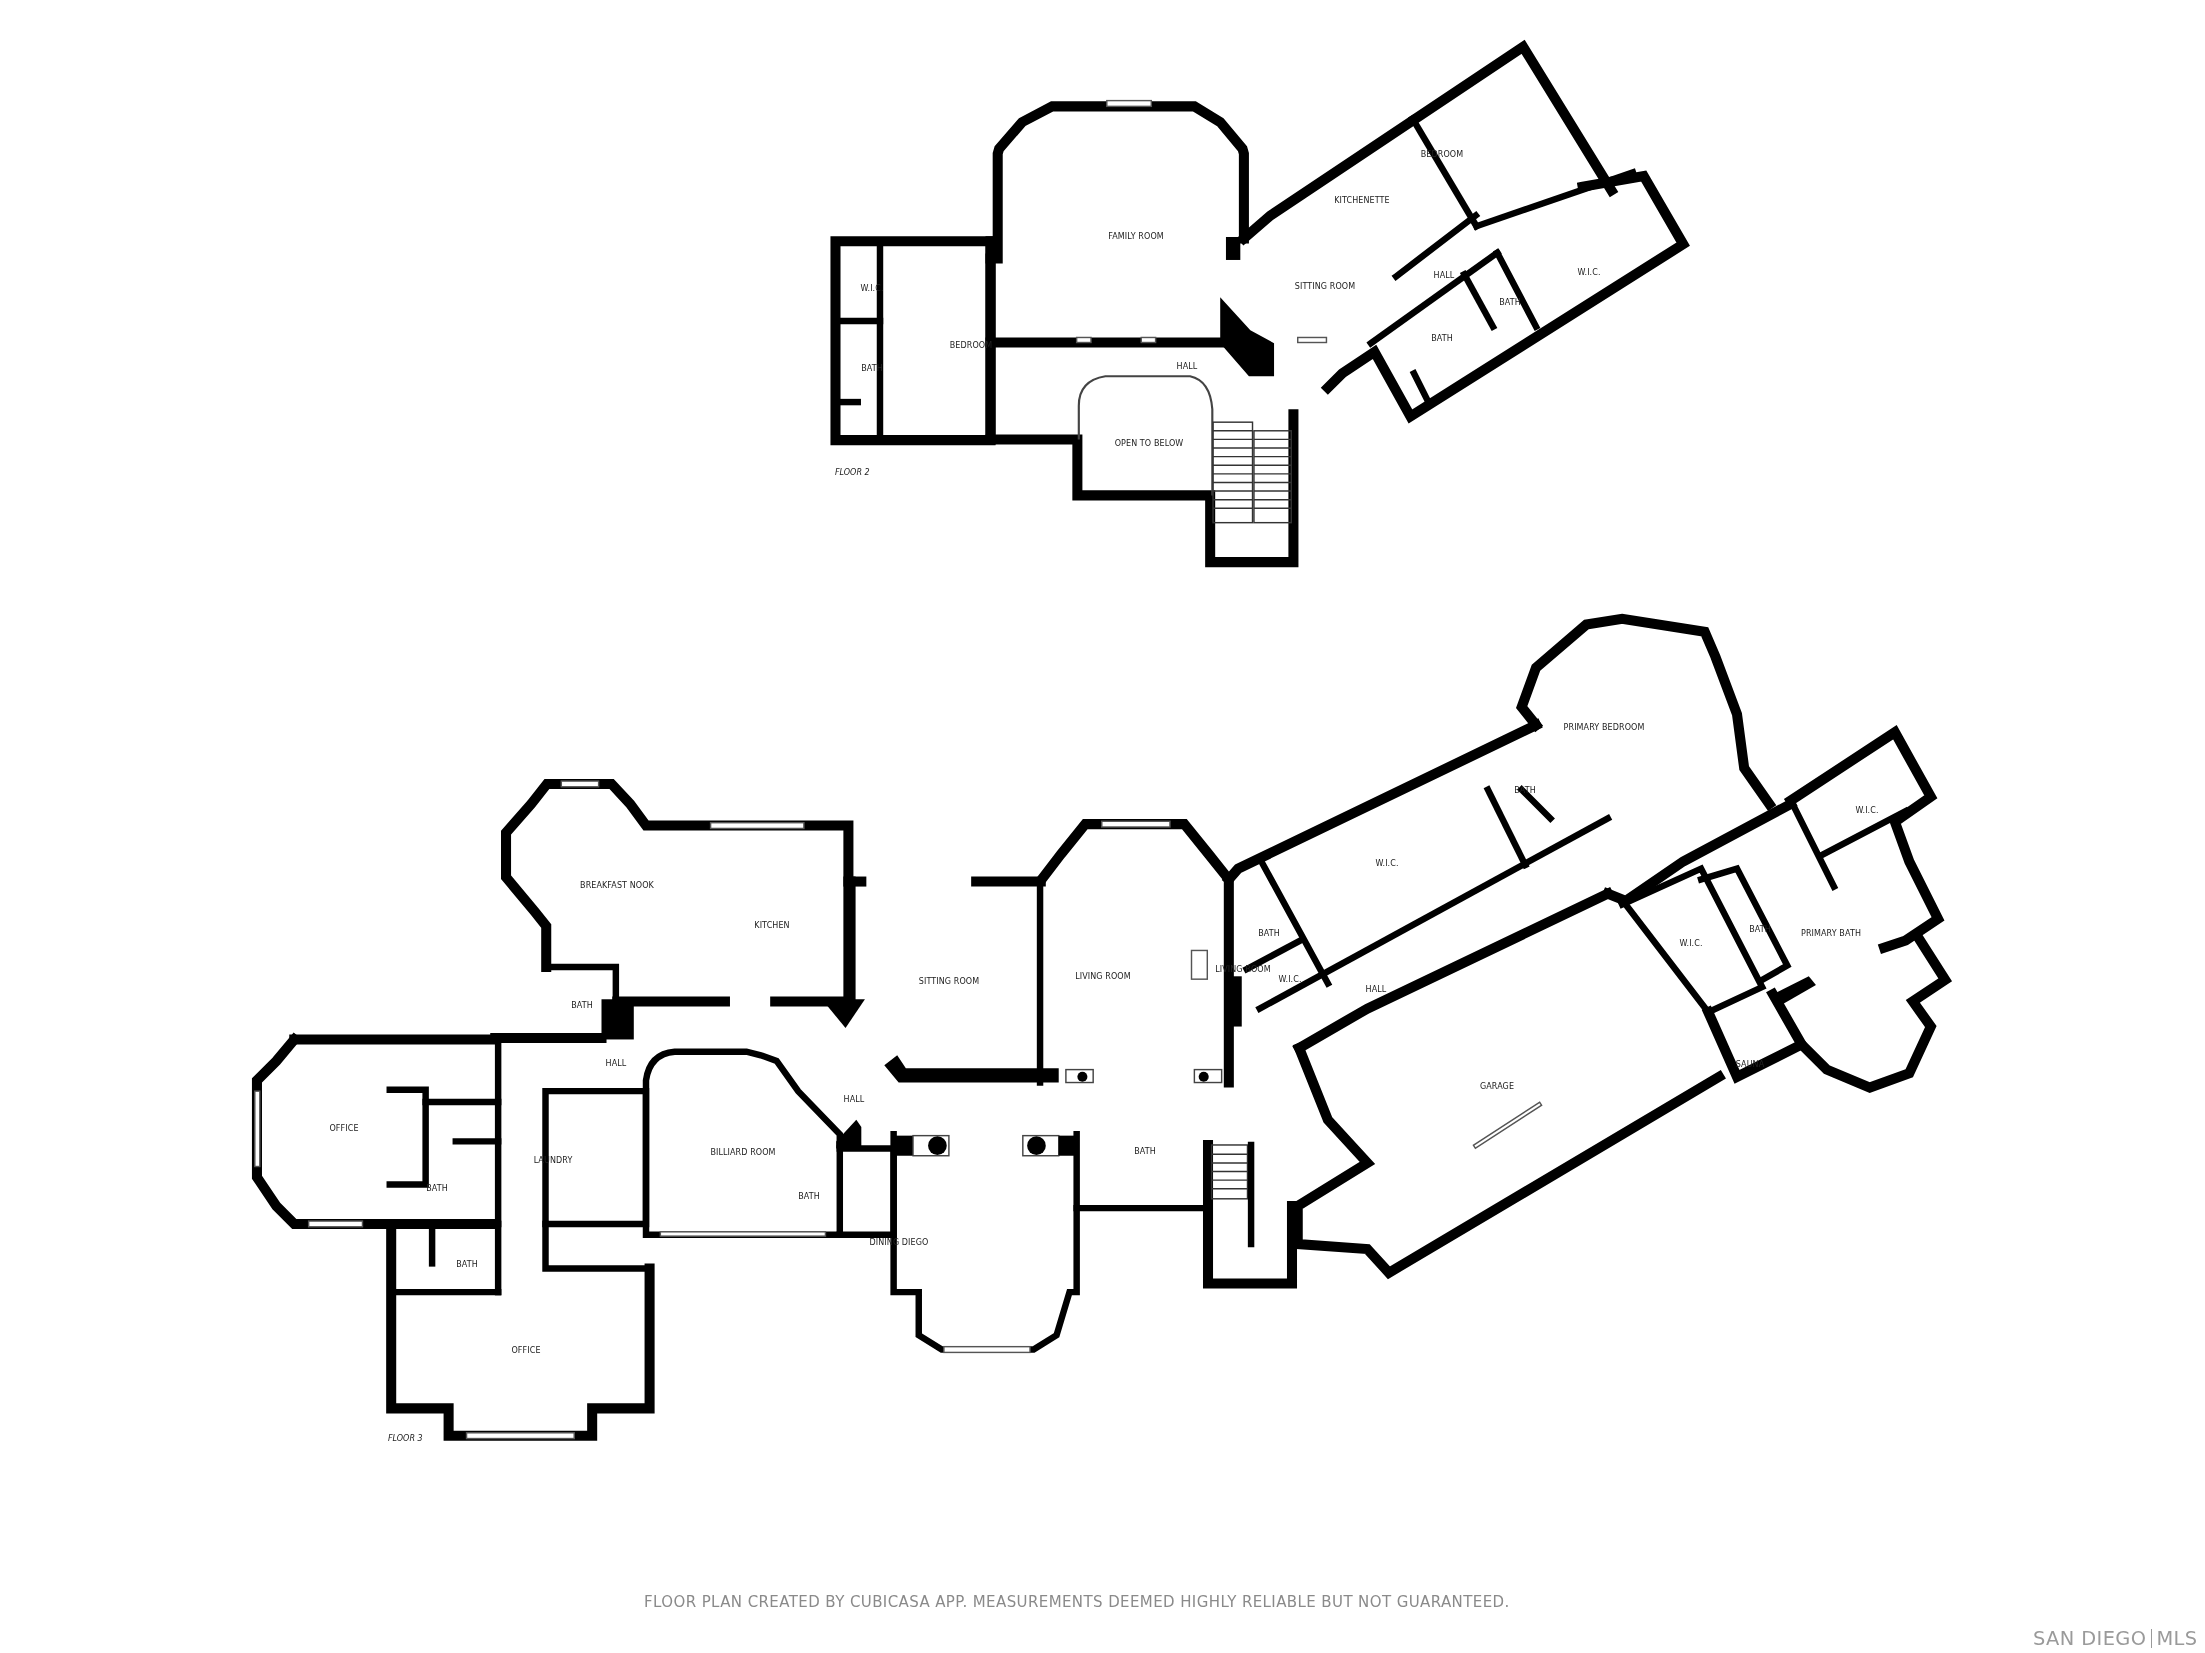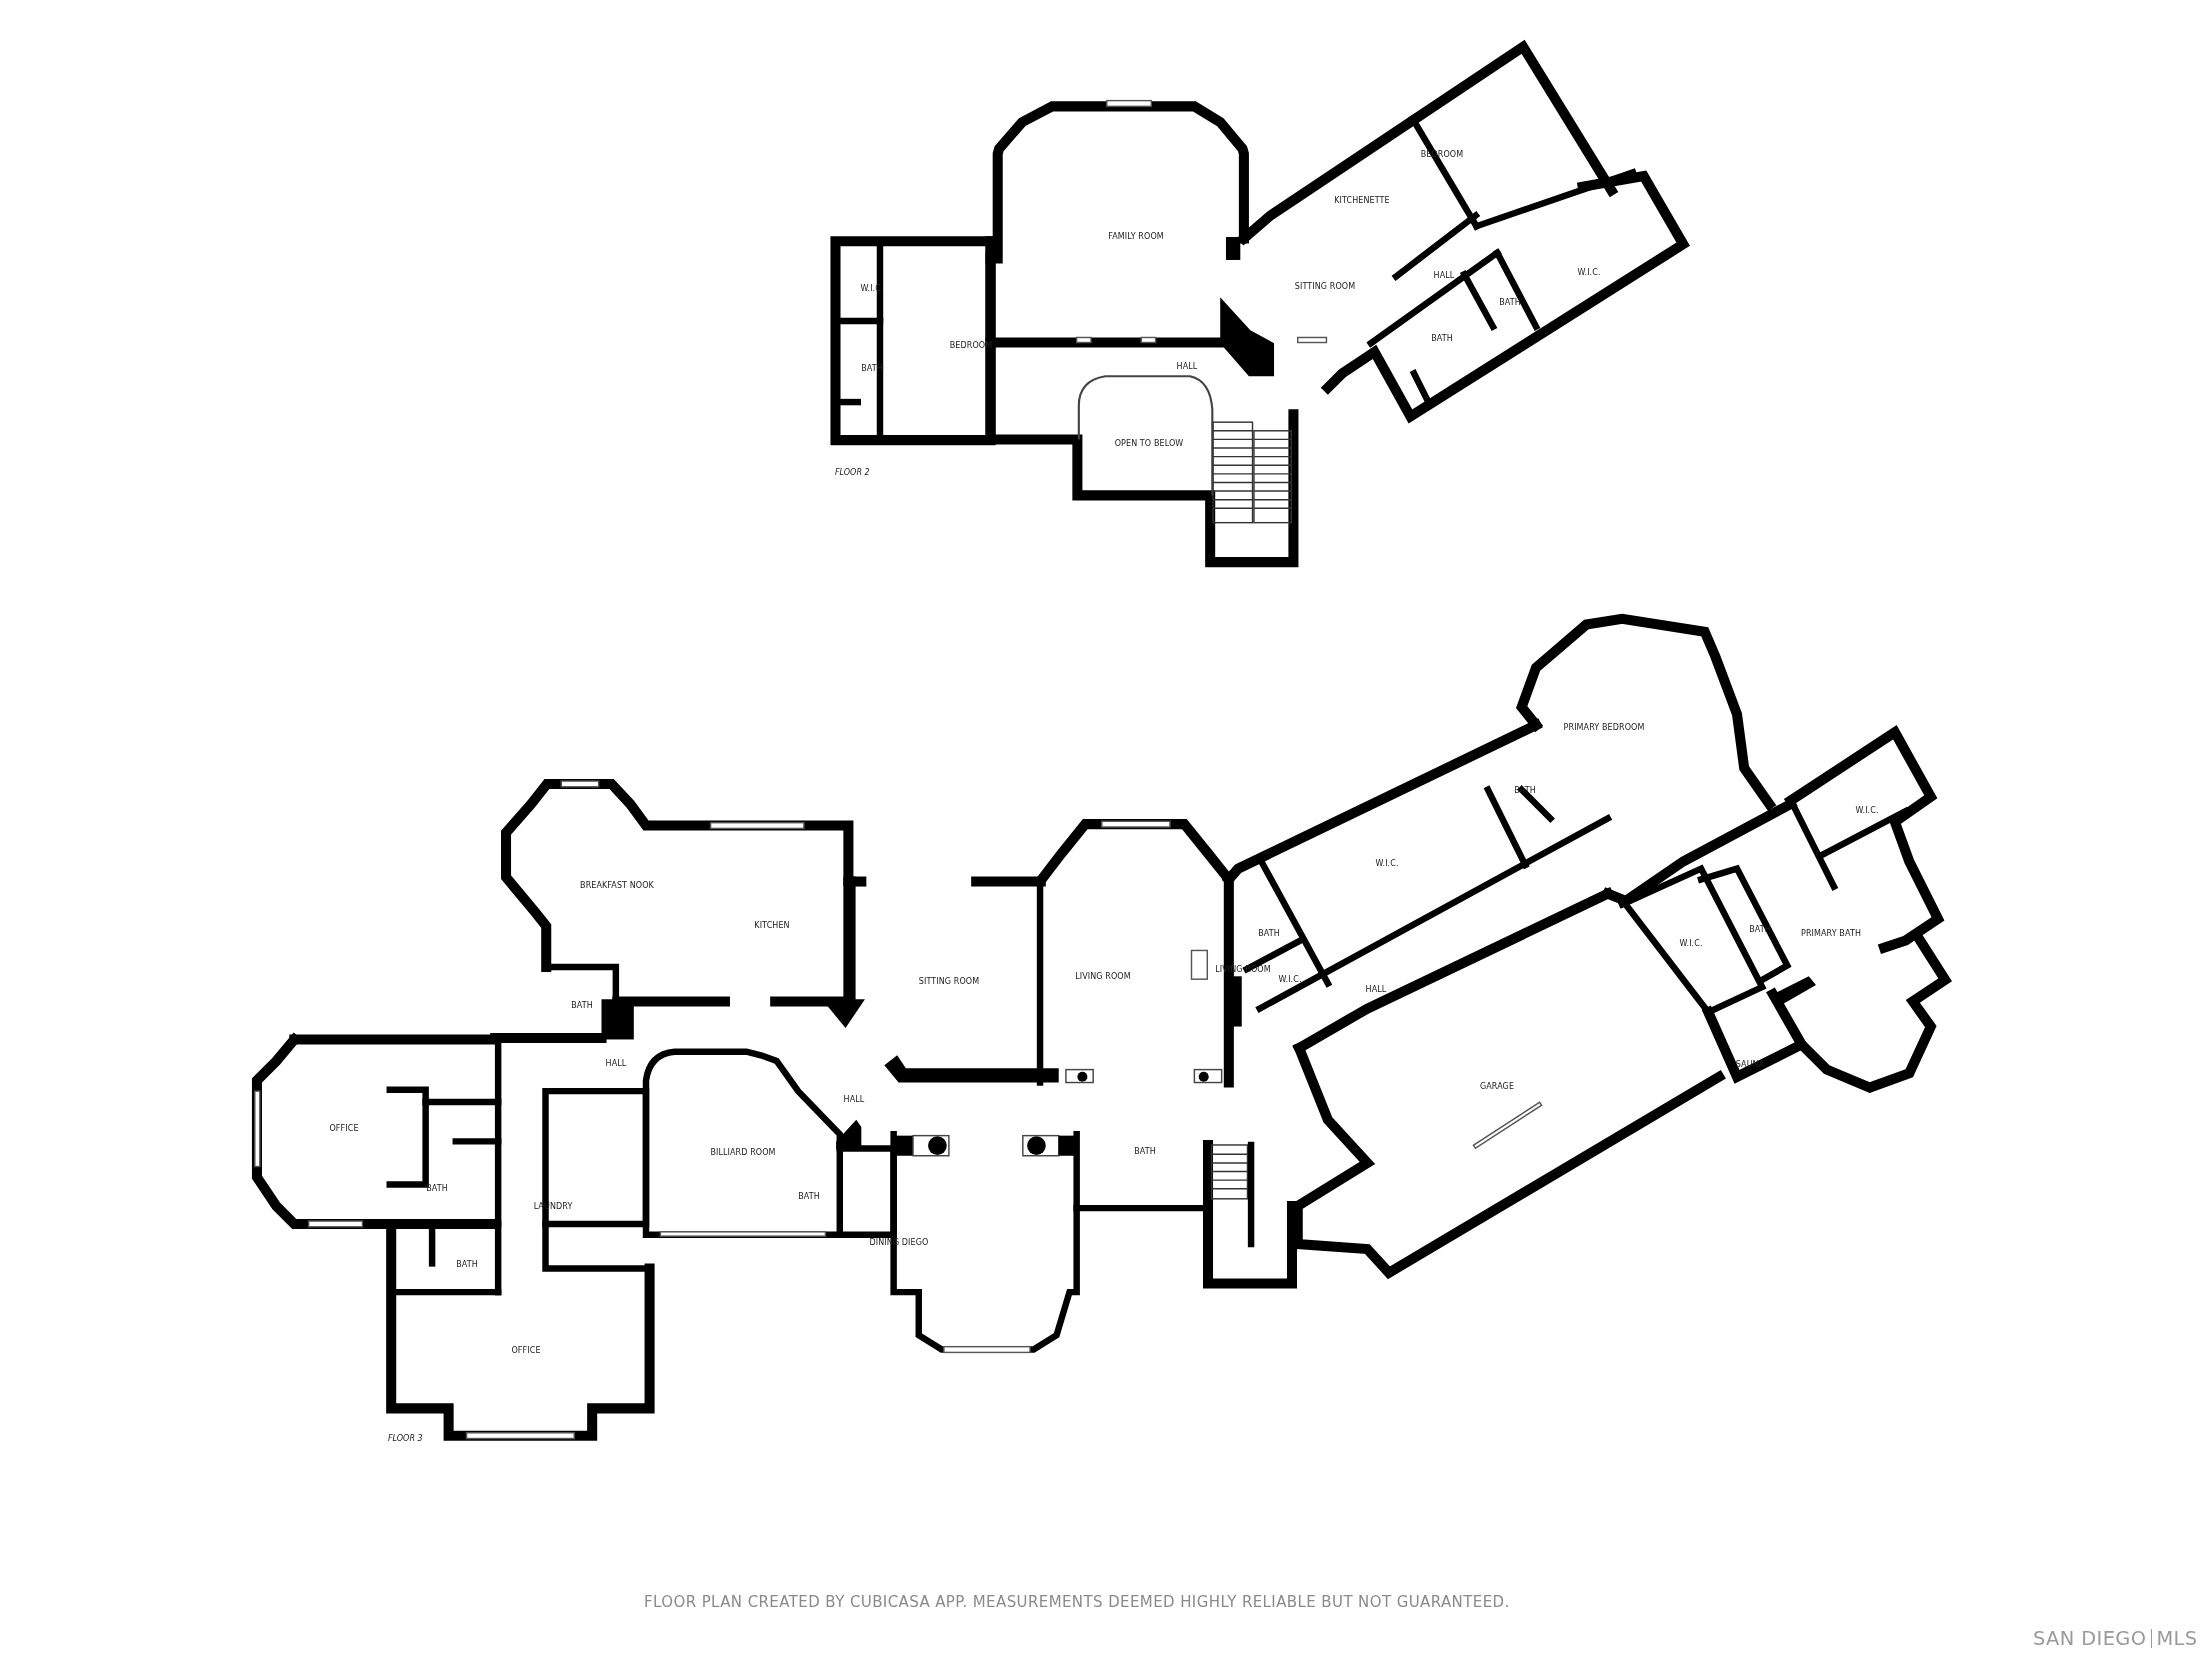--- a/index.html
+++ b/index.html
@@ -206,21 +206,21 @@
 <div class="label" style="left:1688px;top:943px">W.I.C.</div>
 <div class="label" style="left:1757px;top:929px">BATH</div>
 <div class="label" style="left:1828px;top:933px">PRIMARY BATH</div>
 <div class="label" style="left:1747px;top:1064px">SAUNA</div>
 <div class="label" style="left:1373px;top:989px">HALL</div>
 <div class="label" style="left:1494px;top:1086px">GARAGE</div>
 <div class="label" style="left:579px;top:1005px">BATH</div>
 <div class="label" style="left:613px;top:1063px">HALL</div>
 <div class="label" style="left:341px;top:1128px">OFFICE</div>
 <div class="label" style="left:434px;top:1188px">BATH</div>
-<div class="label" style="left:550px;top:1206px">LAUNDRY</div>
+<div class="label" style="left:550px;top:1160px">LAUNDRY</div>
 <div class="label" style="left:740px;top:1152px">BILLIARD ROOM</div>
 <div class="label" style="left:851px;top:1099px">HALL</div>
 <div class="label" style="left:806px;top:1196px">BATH</div>
 <div class="label" style="left:896px;top:1242px">DINING DIEGO</div>
 <div class="label" style="left:1142px;top:1151px">BATH</div>
 <div class="label" style="left:464px;top:1264px">BATH</div>
 <div class="label" style="left:523px;top:1350px">OFFICE</div>
 <div class="floor-label" style="left:388px;top:1434px">FLOOR 3</div>
 
 <div class="footer-note">FLOOR PLAN CREATED BY CUBICASA APP. MEASUREMENTS DEEMED HIGHLY RELIABLE BUT NOT GUARANTEED.</div>

